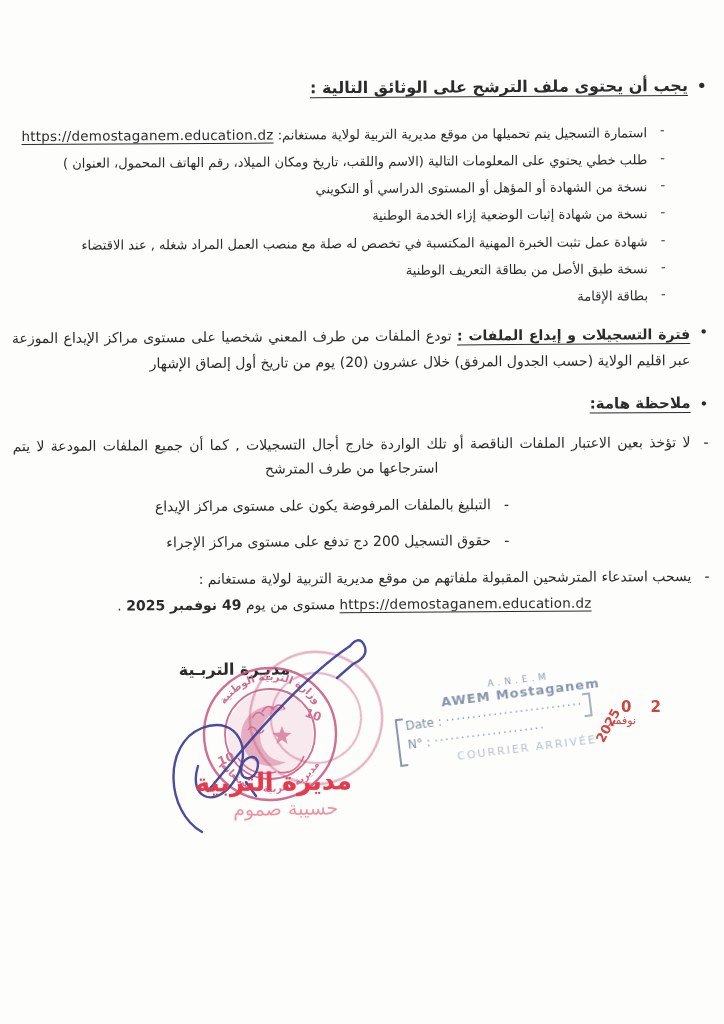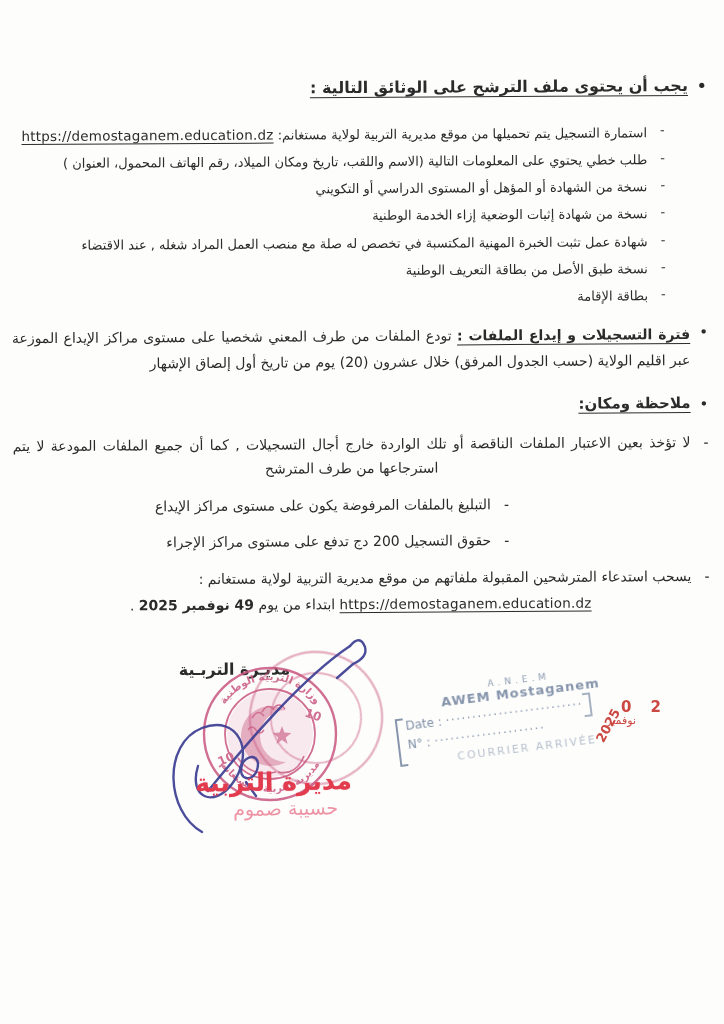--- a/index.html
+++ b/index.html
@@ -97,21 +97,21 @@
     </ul>
 
     <div class="period-row">
       <span class="bullet">•</span>
       <p><span class="bold-underline">فترة التسجيلات و إيداع الملفات :</span>
          <span>تودع الملفات من طرف المعني شخصيا على مستوى مراكز الإيداع الموزعة عبر اقليم الولاية  (حسب الجدول المرفق) خلال عشرون (20) يوم من تاريخ أول إلصاق الإشهار</span></p>
     </div>
 
     <div class="note-title-row">
       <span class="bullet">•</span>
-      <span class="bold-underline">ملاحظة ومكان:</span>
+      <span class="bold-underline">ملاحظة هامة:</span>
     </div>
 
     <ul class="note-list">
       <li class="first">
         <span class="dash">-</span>
         <p class="txt">لا تؤخذ بعين الاعتبار الملفات الناقصة أو تلك الواردة خارج أجال التسجيلات , كما أن جميع الملفات المودعة لا يتم استرجاعها من طرف المترشح</p>
       </li>
       <li class="centered">
         <span class="dash">-</span>
         <p class="txt">التبليغ بالملفات المرفوضة يكون على مستوى مراكز الإيداع</p>
@@ -119,21 +119,21 @@
       <li class="centered">
         <span class="dash">-</span>
         <p class="txt">حقوق التسجيل 200 دج تدفع على مستوى مراكز الإجراء</p>
       </li>
       <li class="note4">
         <span class="dash">-</span>
         <p class="txt">
           <span>يسحب استدعاء المترشحين المقبولة ملفاتهم من موقع مديرية التربية لولاية مستغانم :</span>
           <span class="line2">
             <span class="url" dir="ltr">https://demostaganem.education.dz</span>
-            <span>ابتداء من يوم</span>
+            <span>مستوى من يوم</span>
             <b>49 نوفمبر 2025</b>
             <span>.</span>
           </span>
         </p>
       </li>
     </ul>
 
     <div class="signatory">مديـرة التربـية</div>
   </div>
 

